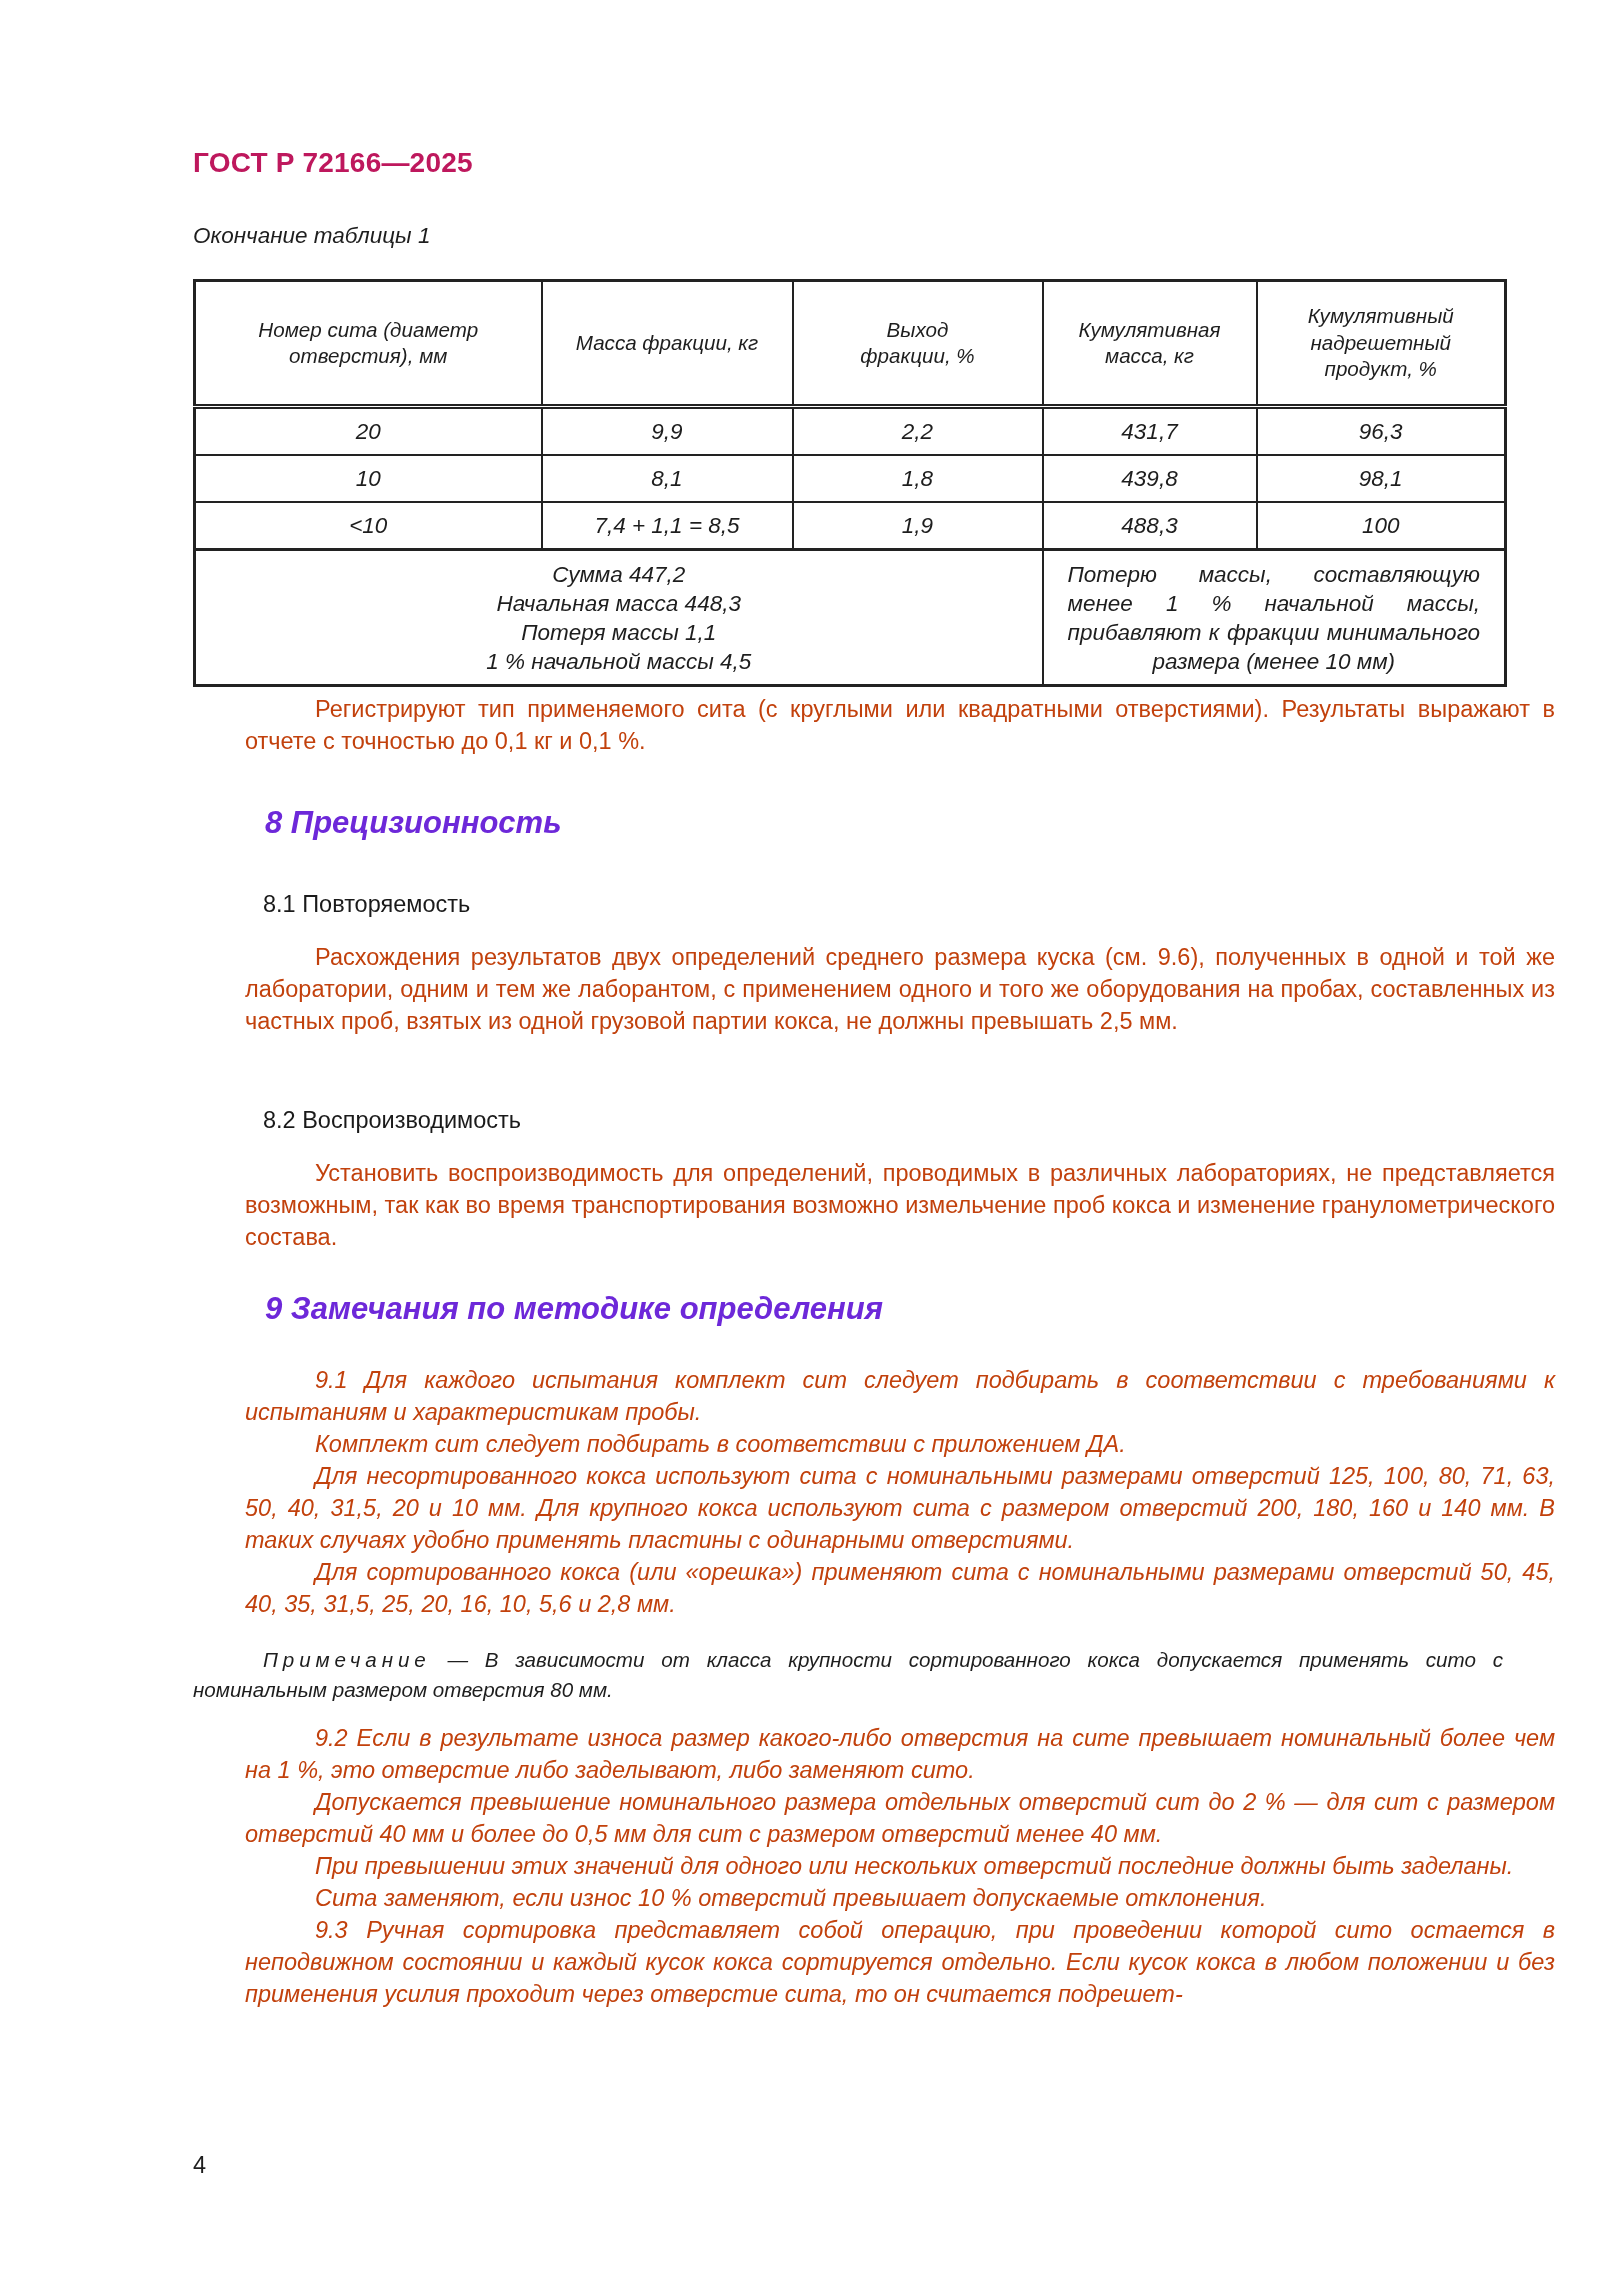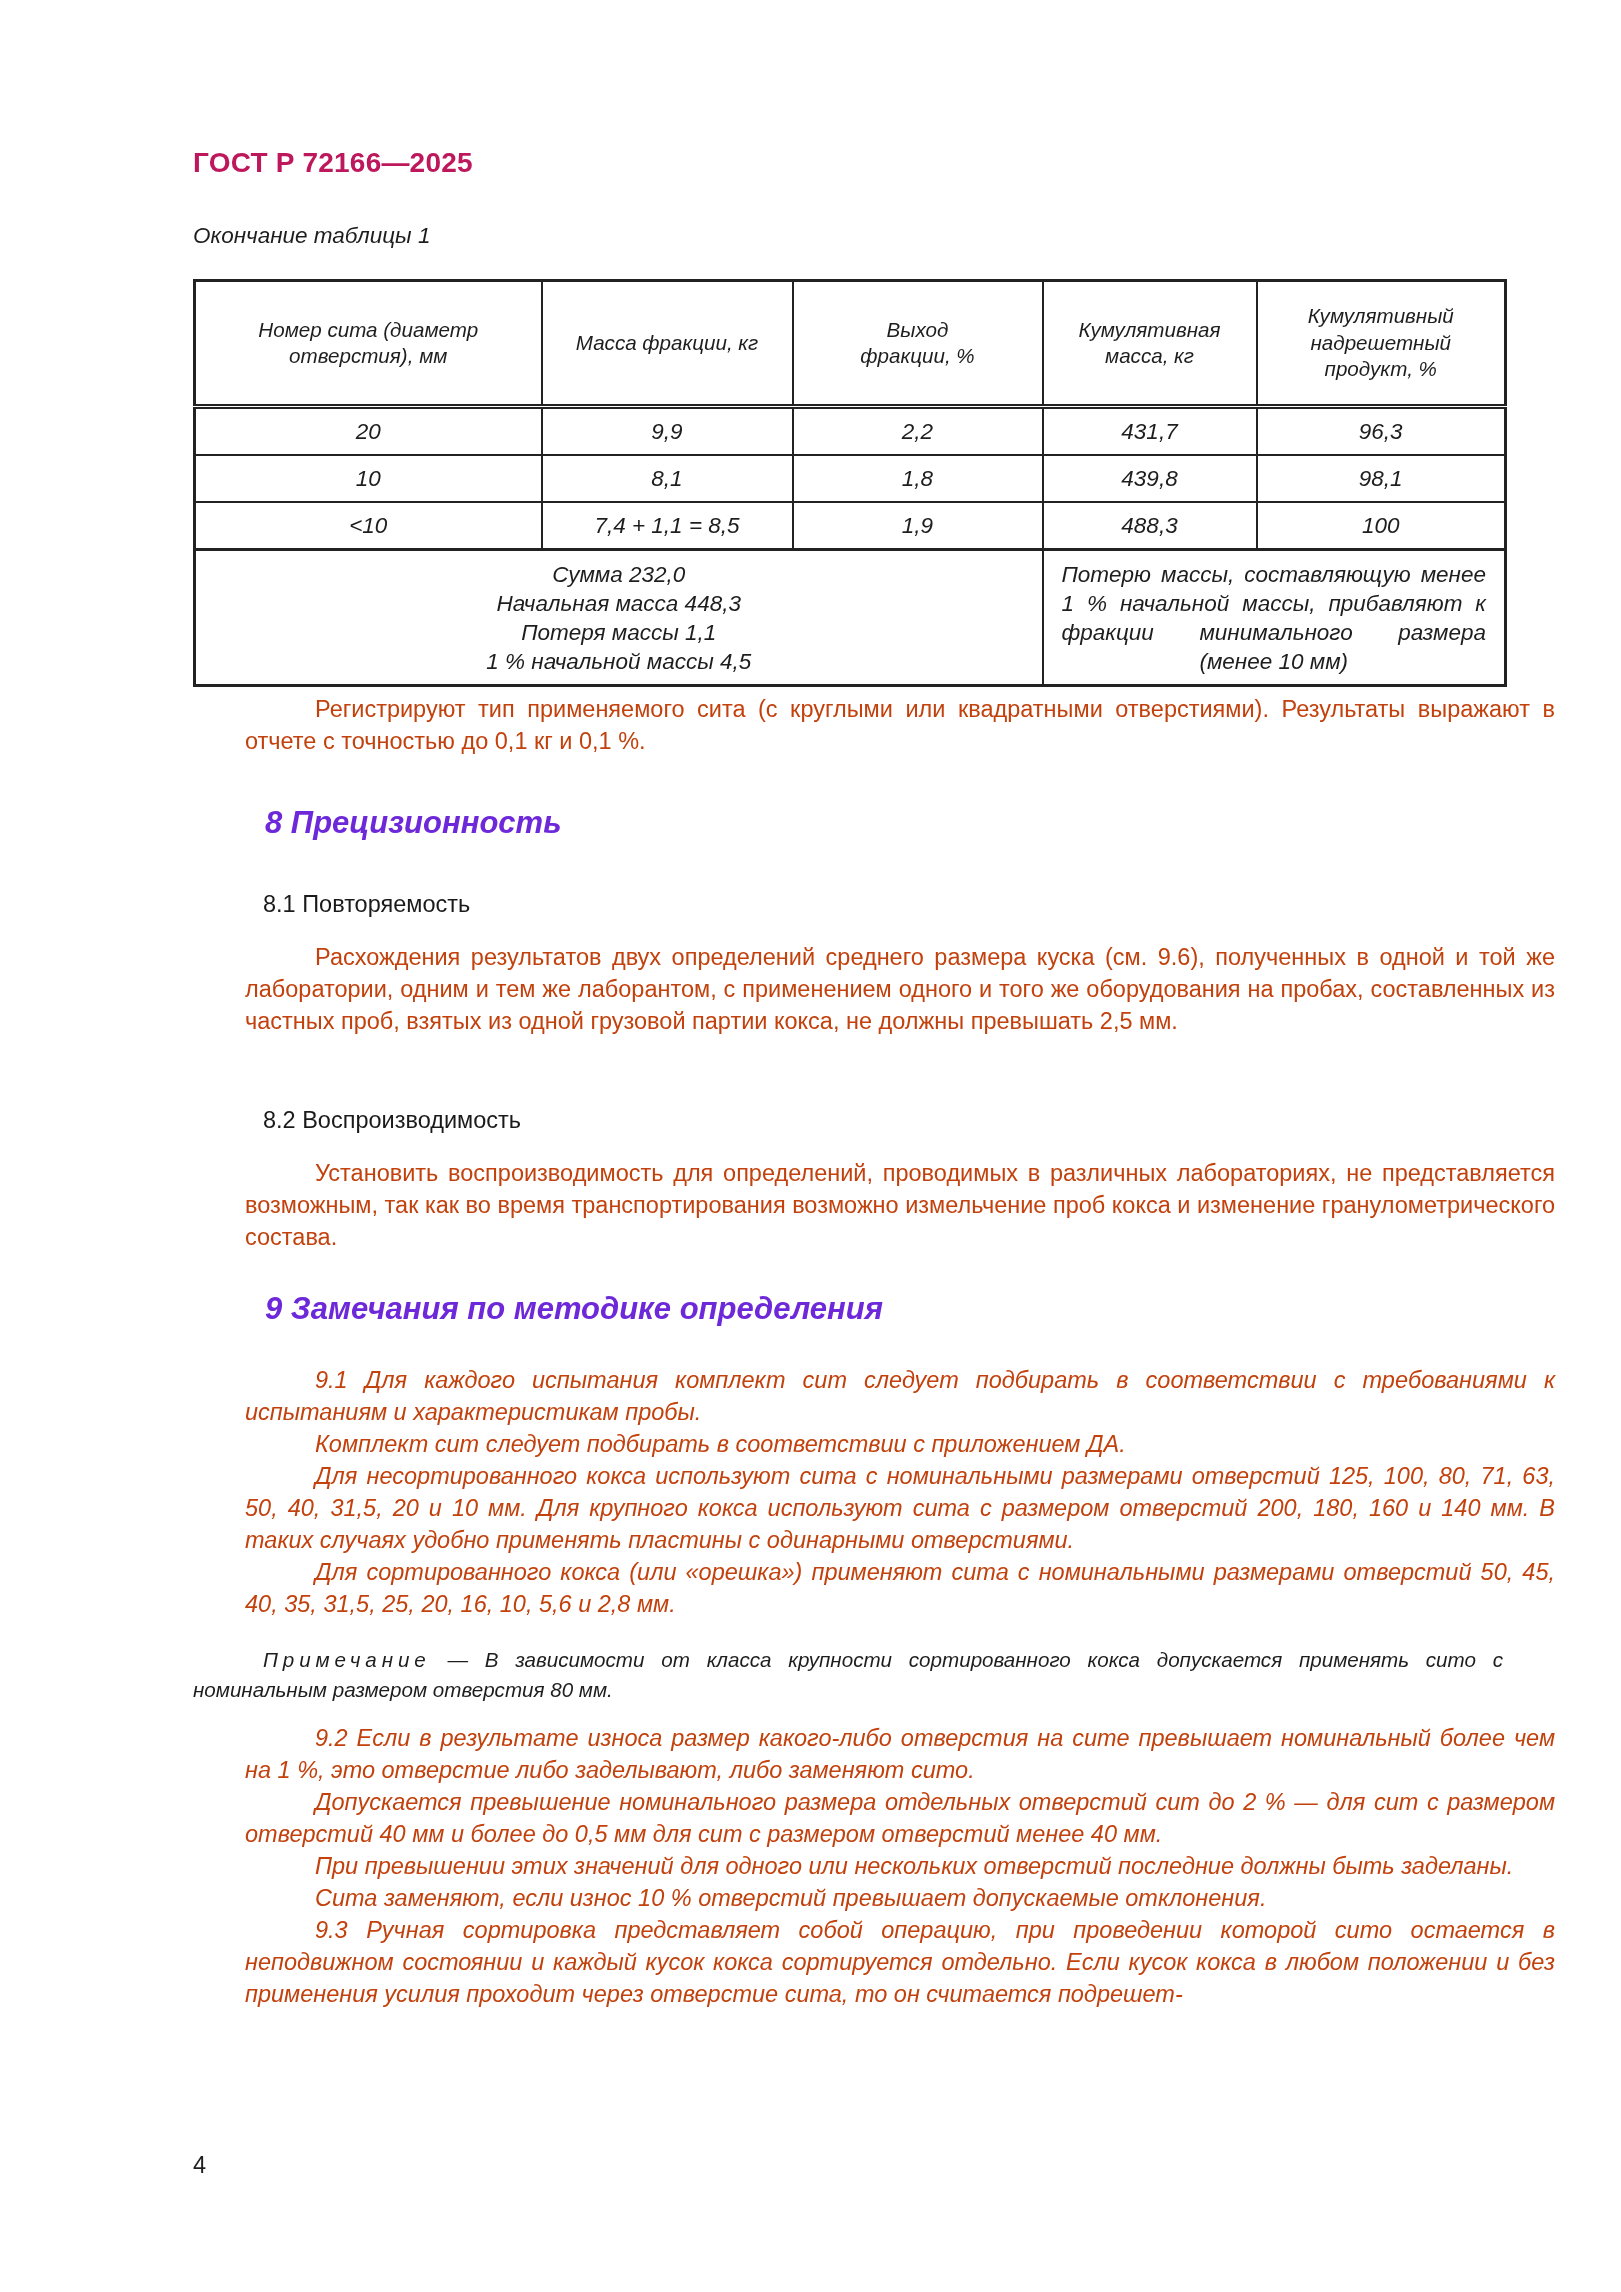--- a/index.html
+++ b/index.html
@@ -71,21 +71,21 @@
       height: 133px;
       line-height: 29px;
       font-size: 22.5px;
       border-bottom: 3.9px solid #222;
     }
     table.grid td.left-edge, table.grid th.left-edge { border-left: 3.9px solid #222; }
     table.grid td.right-edge, table.grid th.right-edge { border-right: 3.9px solid #222; }
     .summary-right {
       text-align: justify !important;
       text-align-last: center;
-      padding: 0 18px !important;
+      padding: 0 24px !important;
     }
     .line { display: block; }
 
     
     .block {
       position: absolute;
       left: 197px;
       width: 1310px;
       font-size: 23.5px;
       line-height: 32px;
@@ -175,21 +175,21 @@
       </tr>
       <tr class="last-data">
         <td class="left-edge">&lt;10</td>
         <td>7,4 + 1,1 = 8,5</td>
         <td>1,9</td>
         <td>488,3</td>
         <td class="right-edge">100</td>
       </tr>
       <tr class="summary">
         <td class="left-edge" colspan="3">
-          <span class="line">Сумма 232,0</span>
+          <span class="line">Сумма 447,2</span>
           <span class="line">Начальная масса 448,3</span>
           <span class="line">Потеря массы 1,1</span>
           <span class="line">1 % начальной массы 4,5</span>
         </td>
         <td class="right-edge summary-right" colspan="2">Потерю массы, составляющую менее 1 % начальной массы, прибавляют к фракции минимального размера (менее 10 мм)</td>
       </tr>
     </tbody>
   </table>
 </div>
 

